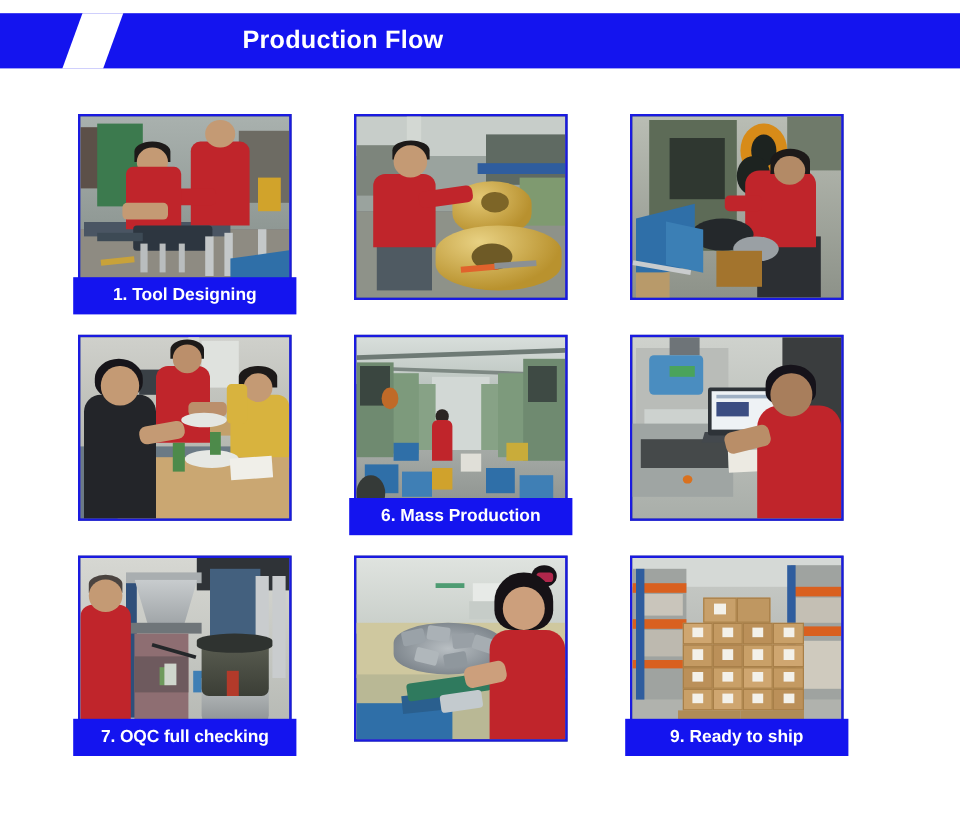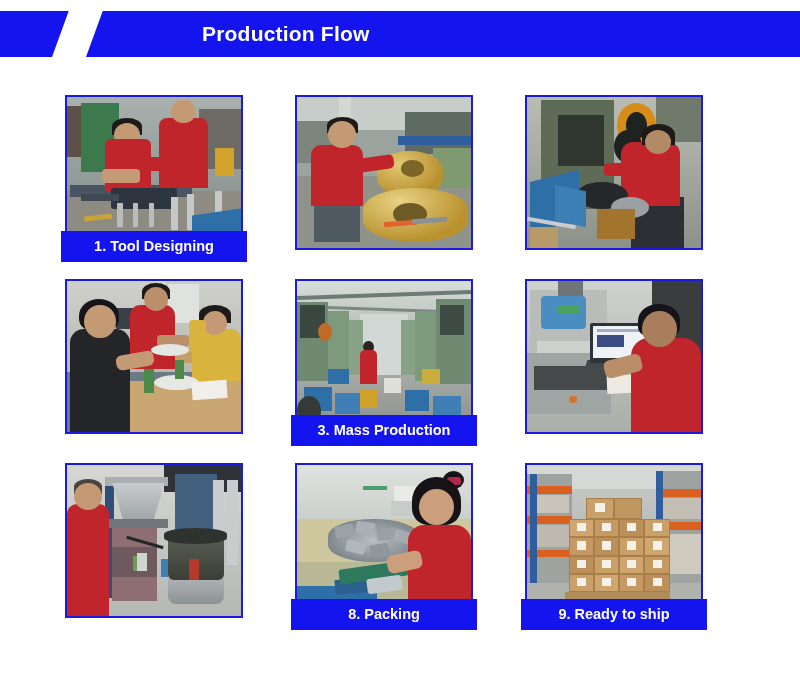--- a/index.html
+++ b/index.html
@@ -506,21 +506,21 @@
             <div class="layer bx8"></div>
             <div class="layer bx6"></div>
           <div class="layer bx1"></div>
             <div class="layer bx2"></div>
             <div class="layer bx3"></div>
           <div class="layer bx4"></div>
             <div class="layer bx5"></div>
           <div class="layer wheel"></div>
         </div>
       </div>
-      <div class="card-label">3. Mass Production</div>
+      <div class="card-label">6. Mass Production</div>
     </div>
 
     <div class="card">
       <div class="card-frame">
         <div class="photo" id="photo-6">
           <div class="layer wallx"></div>
             <div class="layer dkwall"></div>
           <div class="layer mach"></div>
             <div class="layer lamp"></div>
           <div class="layer opt"></div>
@@ -565,20 +565,21 @@
             <div class="layer sieve"></div>
           <div class="layer sievetop"></div>
             <div class="layer sievered"></div>
           <div class="layer cable"></div>
           <div class="layer pants"></div>
           <div class="layer body"></div>
           <div class="layer hairx"></div>
             <div class="layer head"></div>
         </div>
       </div>
+      <div class="card-label wide-text">7. OQC full checking</div>
     </div>
 
     <div class="card">
       <div class="card-frame">
         <div class="photo" id="photo-8">
           <div class="layer wallx"></div>
             <div class="layer tablebg"></div>
             <div class="layer floor"></div>
           <div class="layer greenline"></div>
             <div class="layer bin"></div>
@@ -595,21 +596,20 @@
             <div class="layer sealer"></div>
           <div class="layer bag"></div>
           <div class="layer body"></div>
           <div class="layer bun"></div>
             <div class="layer scrunchie"></div>
           <div class="layer hairx"></div>
             <div class="layer head"></div>
           <div class="layer arm"></div>
         </div>
       </div>
-      <div class="card-label">8. Packing</div>
     </div>
 
     <div class="card">
       <div class="card-frame">
         <div class="photo" id="photo-9">
           <div class="layer wallx"></div>
             <div class="layer ceil"></div>
           <div class="layer rackL"></div>
             <div class="layer rackLo1"></div>
           <div class="layer rackLo2"></div>

